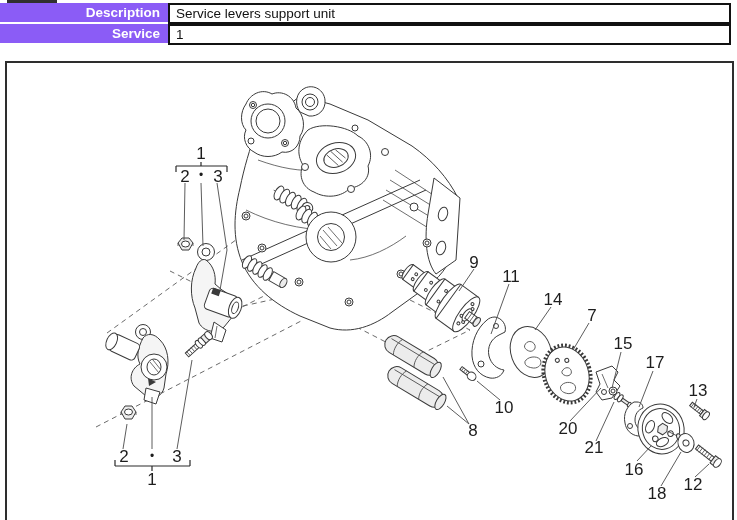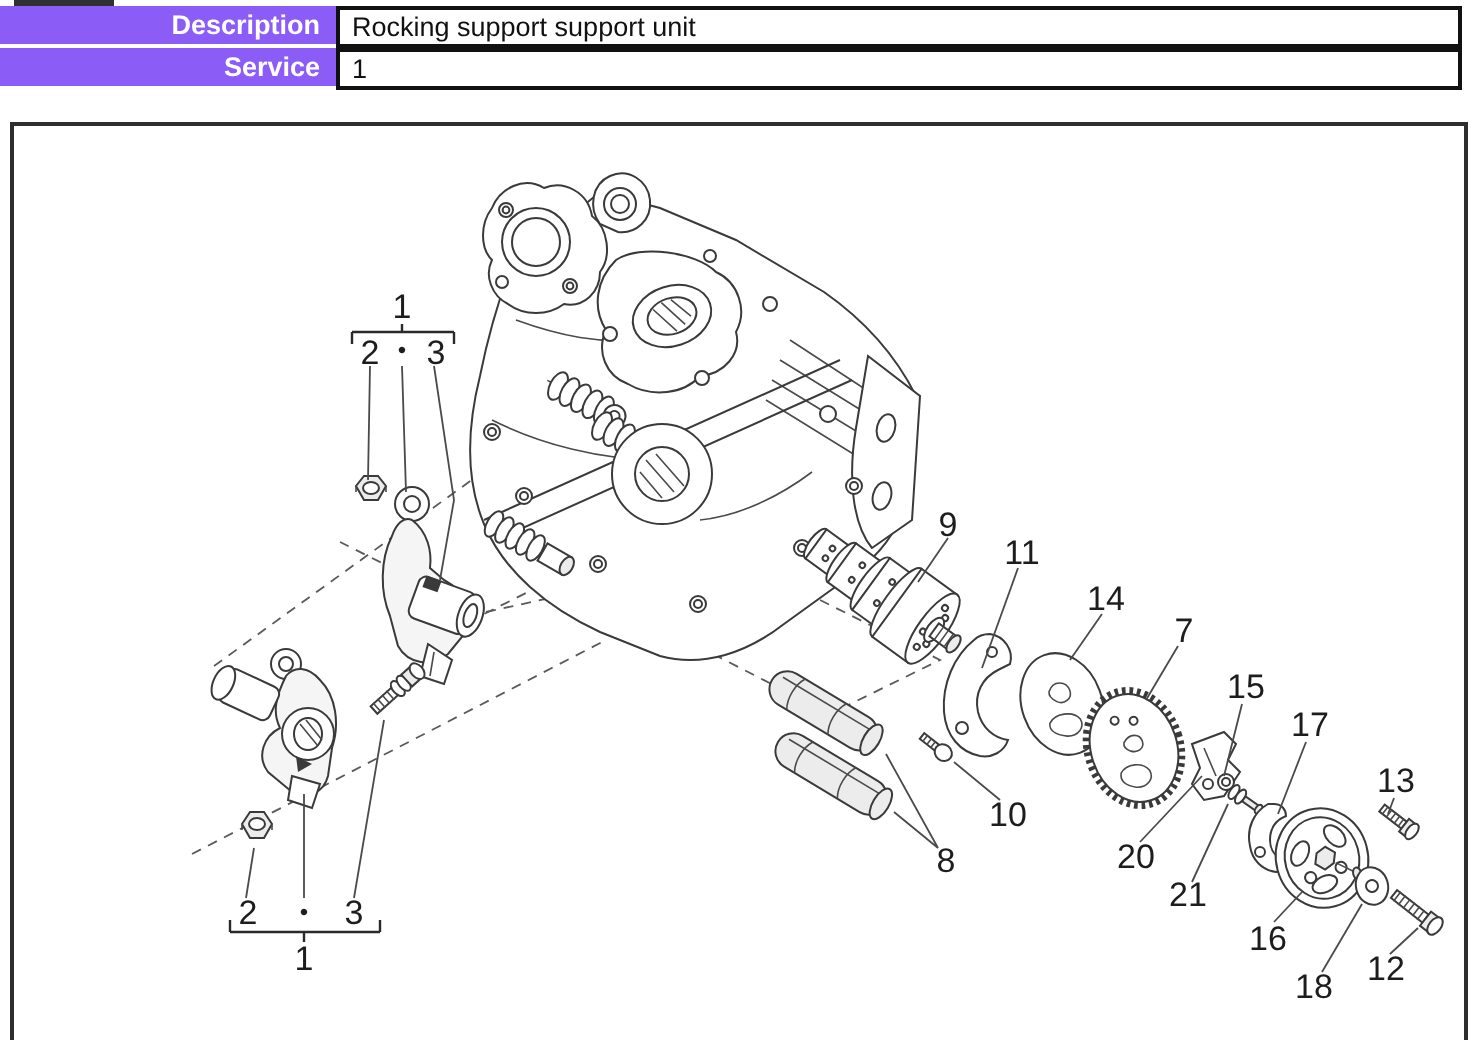--- a/index.html
+++ b/index.html
@@ -37,21 +37,21 @@
   .leader{stroke:#4a4a4a;stroke-width:0.9;fill:none;}
   .dash{stroke:#5a5a5a;stroke-width:0.9;fill:none;stroke-dasharray:5 4;}
   .brk{stroke:#2a2a2a;stroke-width:1.2;fill:none;}
 </style>
 </head>
 <body>
 
 <div class="frag"></div>
 <div class="hrow r1">
   <div class="hlabel">Description</div>
-  <div class="hvalue">Rocking support support unit</div>
+  <div class="hvalue">Service levers support unit</div>
 </div>
 <div class="hrow r2">
   <div class="hlabel">Service</div>
   <div class="hvalue">1</div>
 </div>
 
 <div class="diagram-box"></div>
 
 <svg width="737" height="520" viewBox="0 0 737 520">
 

